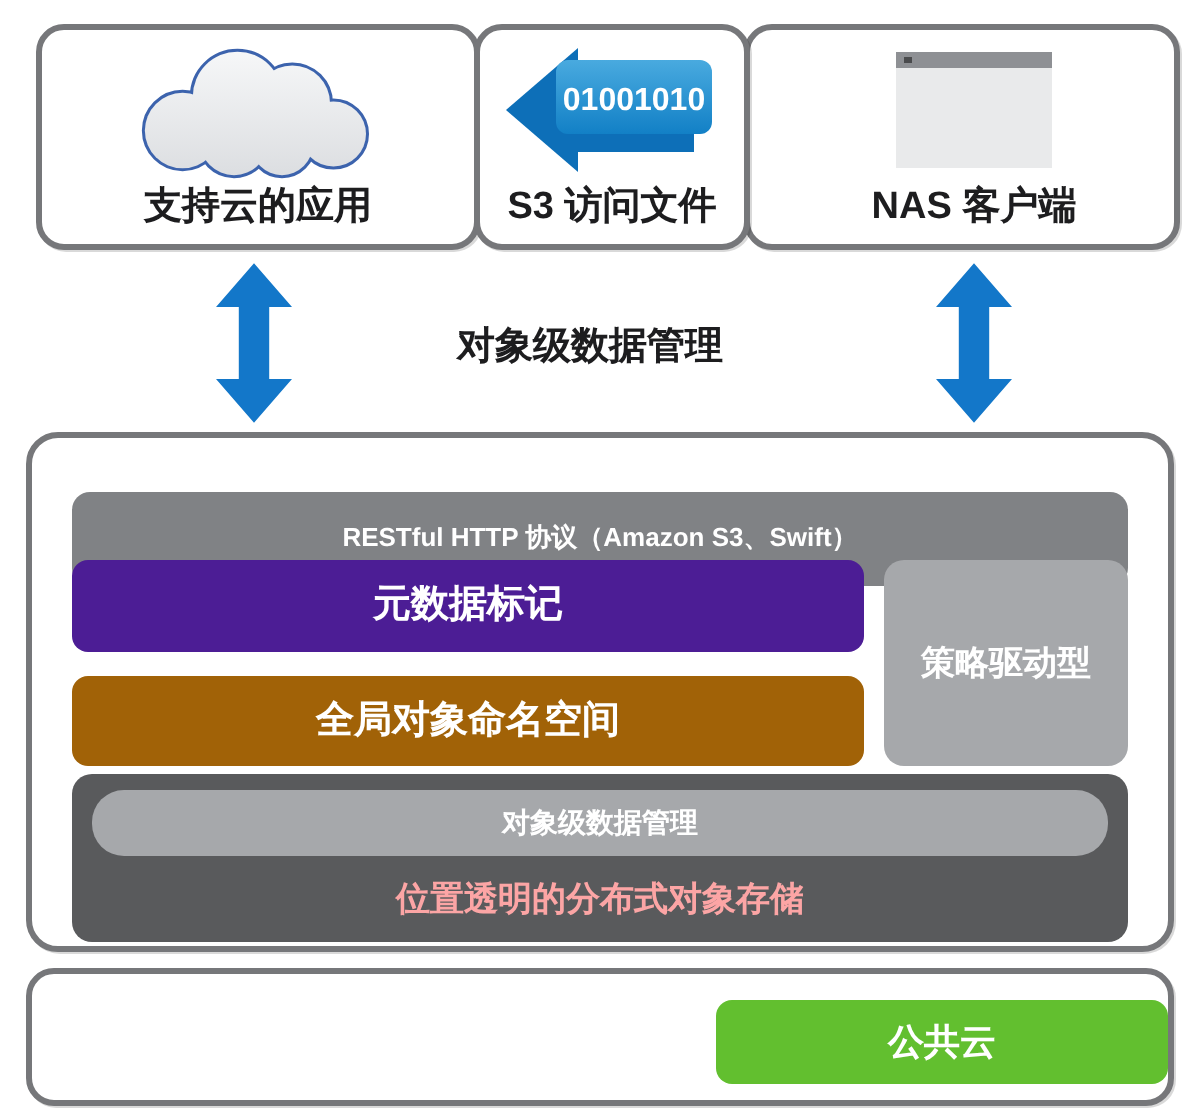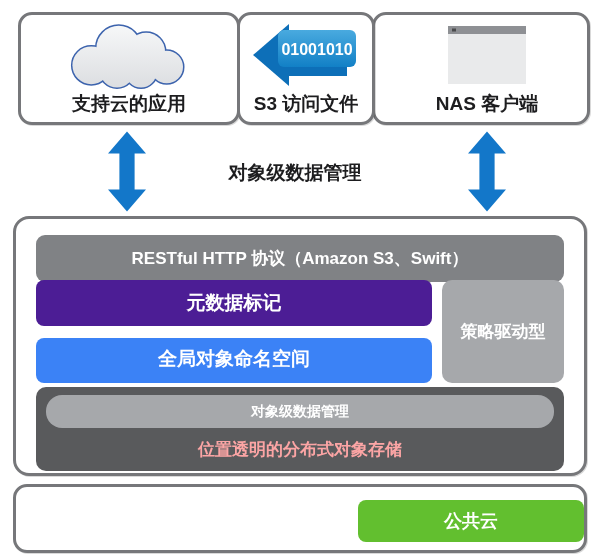--- a/index.html
+++ b/index.html
@@ -28,21 +28,21 @@
   #transfer-label{
     position:absolute;left:145px;top:160px;width:300px;text-align:center;
     font-weight:bold;font-size:19px;color:#1d1d1f;
   }
 
   #main-box{left:13px;top:216px;width:574px;height:260px;border-radius:16px;display:block;}
   .bar{
     position:absolute;box-sizing:border-box;border-radius:8px;color:#ffffff;font-weight:bold;
     display:flex;align-items:center;justify-content:center;text-align:center;line-height:1.25;
   }
-  #protocol-bar{left:20px;top:16px;width:528px;height:47px;font-size:17px;border-radius:9px;}
+  #protocol-bar{left:20px;top:27px;width:528px;height:47px;font-size:13px;border-radius:9px;}
   #metadata-bar{left:20px;top:61px;width:396px;height:46px;font-size:19px;}
   #namespace-bar{left:20px;top:119px;width:396px;height:45px;font-size:19px;}
   #policy-box{left:426px;top:61px;width:122px;height:103px;font-size:17px;border-radius:10px;}
   #dark-box{left:20px;top:168px;width:528px;height:84px;border-radius:10px;display:block;}
   #object-mgmt-bar{left:10px;top:8px;width:508px;height:33px;font-size:14px;border-radius:16px;}
   #distributed-label{
     position:absolute;left:0;top:44px;width:100%;height:38px;color:#fca5a5;font-weight:bold;
     font-size:17px;display:flex;align-items:center;justify-content:center;
   }
 
@@ -120,21 +120,21 @@
   <svg class="varrow" id="arrow-right" viewBox="0 0 40 84">
     <polygon points="20,0 40,23 28,23 28,61 40,61 20,84 0,61 12,61 12,23 0,23" fill="#1377c9"></polygon>
   </svg>
   <div id="transfer-label">对象级数据管理</div>
 
   <div class="outbox" id="main-box">
     <div class="bar" id="protocol-bar" style="background:#808285;">RESTful HTTP 协议（Amazon S3、Swift）</div>
 
     <div class="bar" id="metadata-bar" style="background:#4c1d95;">元数据标记</div>
 
-    <div class="bar" id="namespace-bar" style="background:#3b82f6;font-family:Liberation Mono, monospace;">全局对象命名空间</div>
+    <div class="bar" id="namespace-bar" style="background:#a16207;">全局对象命名空间</div>
 
     <div class="bar" id="policy-box" style="background:#a6a8ab;">
       <div>
         <div>策略驱动型</div>
       </div>
     </div>
 
     <div class="bar" id="dark-box" style="background:#595a5c;position:absolute;">
       <div class="bar" id="object-mgmt-bar" style="background:#a6a8ab;">对象级数据管理</div>
       <div id="distributed-label">位置透明的分布式对象存储</div>

